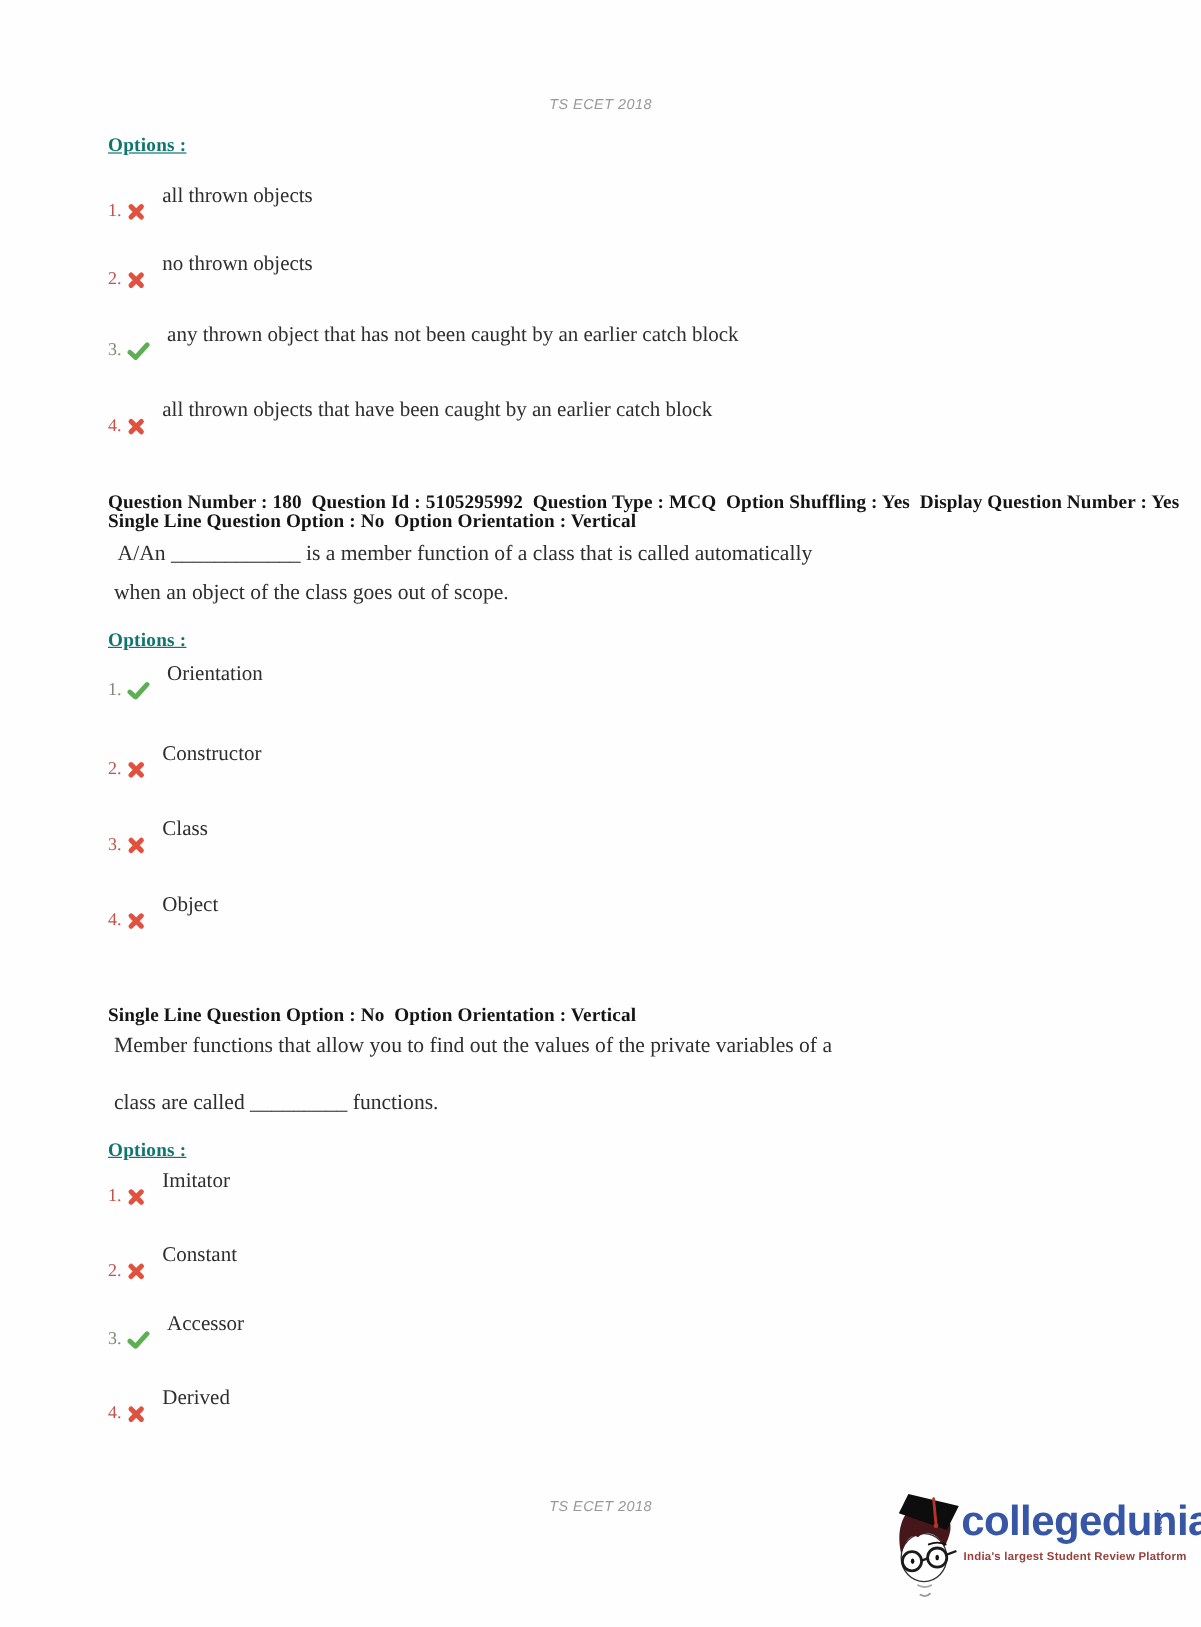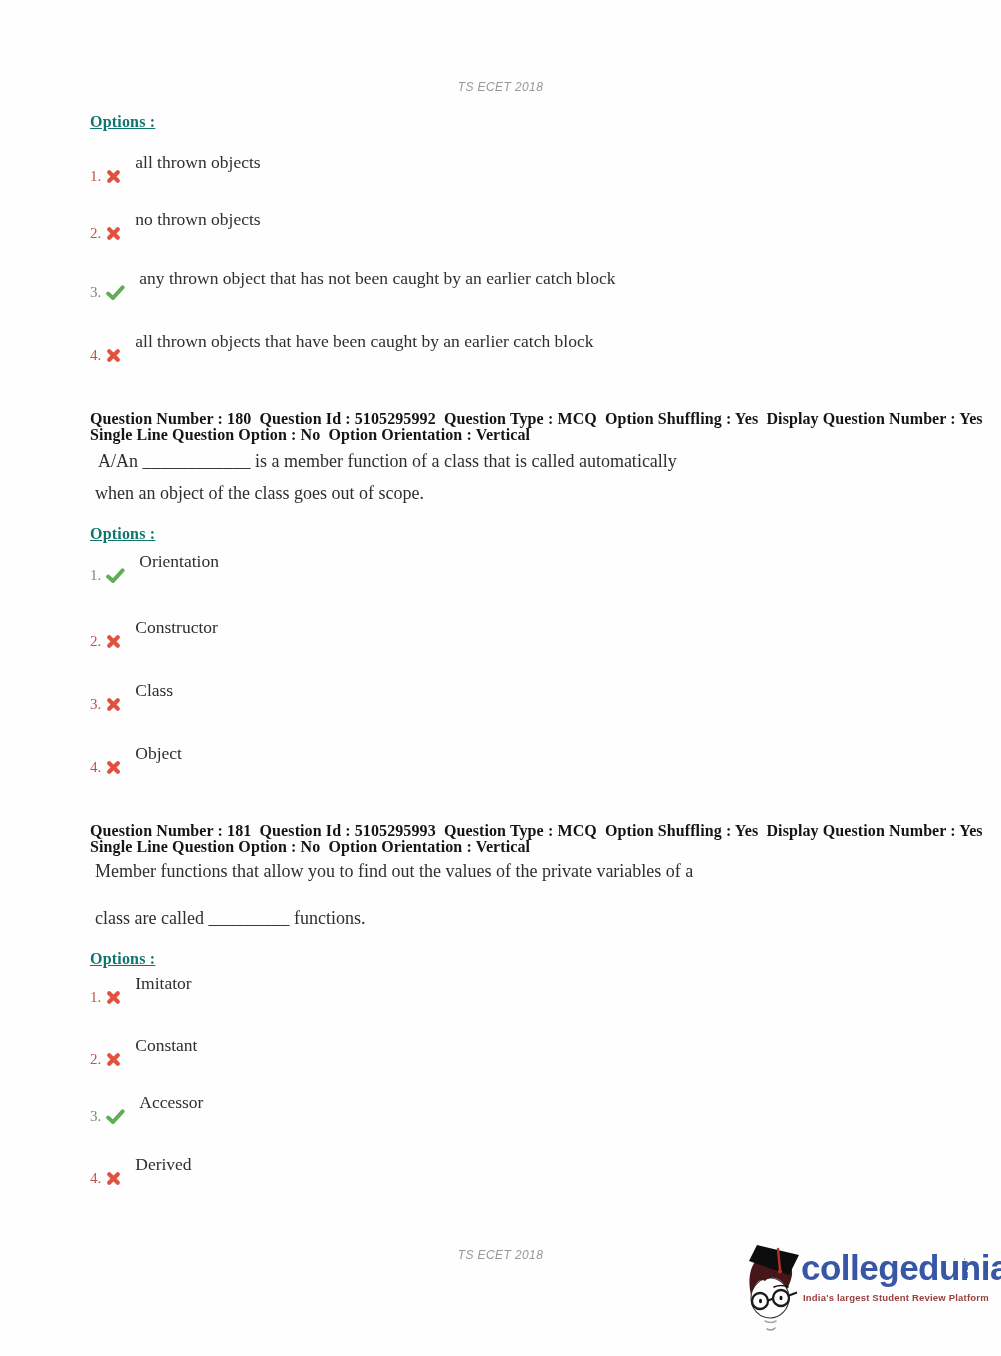--- a/index.html
+++ b/index.html
@@ -117,21 +117,20 @@
     <span class="opt-text">Class</span>
   </div>
   <div class="opt" style="top:756px">
     <span class="opt-num wrong">4.</span>
     <span class="ic"><svg width="15" height="15" viewBox="0 0 15 15">
           <path d="M3.2 3.2 L11.8 11.8 M11.8 3.2 L3.2 11.8" stroke="#e0523f" stroke-width="4.2" stroke-linecap="round" fill="none"></path>
         </svg></span>
     <span class="opt-text">Object</span>
   </div>
 
-  <div class="meta" style="top:822px">Question Number : 181  Question Id : 5105295993  Question Type : MCQ  Option Shuffling : Yes  Display Question Number : Yes</div>
   <div class="meta" style="top:838px">Single Line Question Option : No  Option Orientation : Vertical</div>
   <div class="qtext" style="left:95px; top:908px">class are called _________ functions.</div>
   <div class="qtext" style="left:95px; top:861px">Member functions that allow you to find out the values of the private variables of a</div>
   <div class="opts-label" style="top:950px">Options :</div>
 
   <div class="opt" style="top:986px">
     <span class="opt-num wrong">1.</span>
     <span class="ic"><svg width="15" height="15" viewBox="0 0 15 15">
           <path d="M3.2 3.2 L11.8 11.8 M11.8 3.2 L3.2 11.8" stroke="#e0523f" stroke-width="4.2" stroke-linecap="round" fill="none"></path>
         </svg></span>

